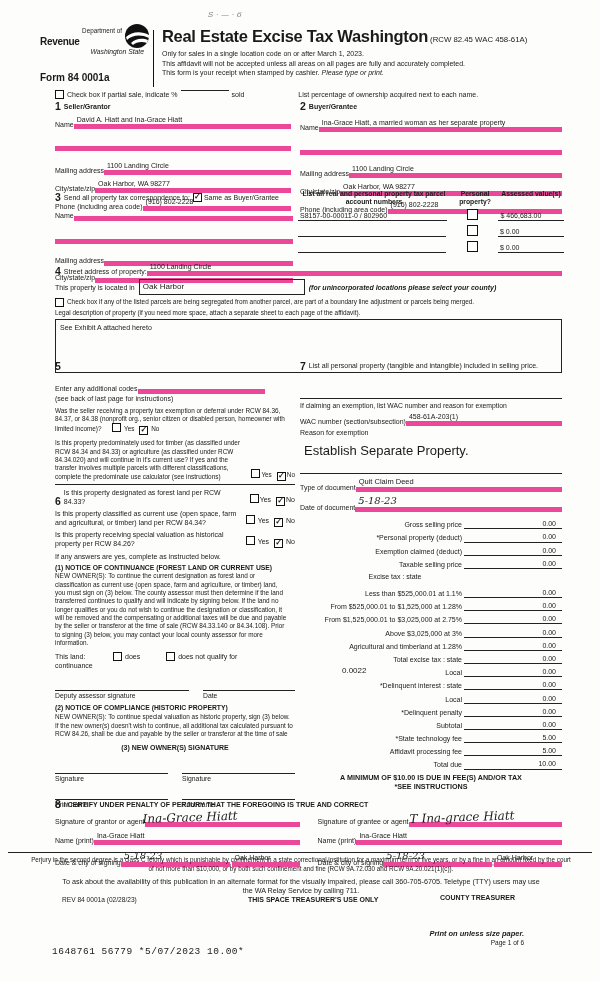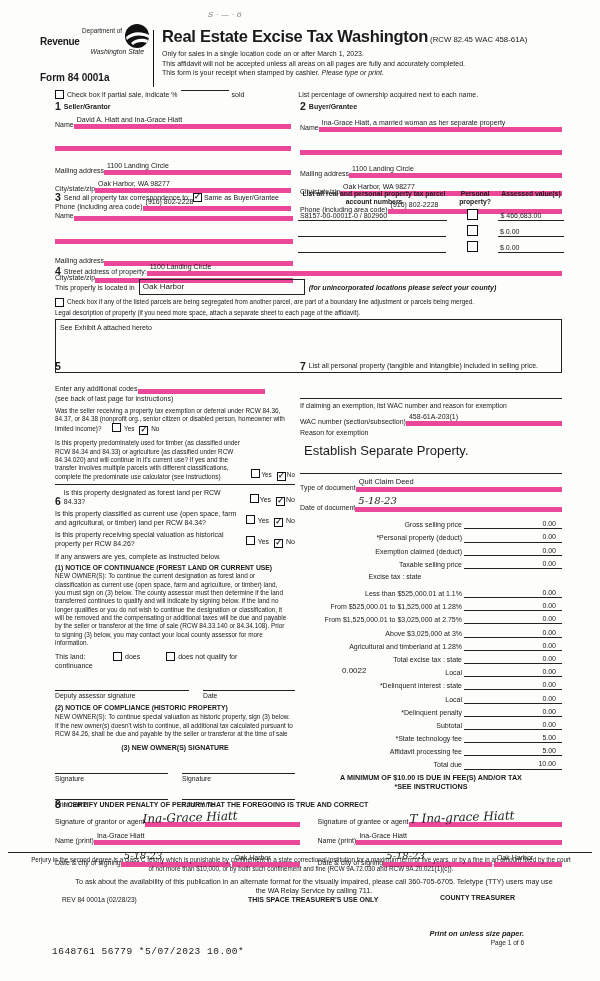--- a/index.html
+++ b/index.html
@@ -417,21 +417,21 @@
           <span class="fill" style="flex:0 0 62px;">Oak Harbor</span>
         </div>
       </div>
     </div>
   </div>
 
   <div class="abs" style="left:8px;top:852px;width:584px;border-top:1px solid #222;"></div>
 
   <div class="abs" style="left:28px;top:856px;width:546px;text-align:center;font-size:6.3px;line-height:1.35;">Perjury in the second degree is a class C felony which is punishable by confinement in a state correctional institution for a maximum term of five years, or by a fine in an amount fixed by the court of not more than $10,000, or by both such confinement and fine (RCW 9A.72.030 and RCW 9A.20.021(1)(c)).</div>
 
-  <div class="abs" style="left:71px;top:877px;width:486px;text-align:center;font-size:7.2px;line-height:1.3;">To ask about the availability of this publication in an alternate format for the visually impaired, please call 360-705-6705. Teletype (TTY) users may use the WA Relay Service by calling 711.</div>
+  <div class="abs" style="left:58px;top:877px;width:486px;text-align:center;font-size:7.2px;line-height:1.3;">To ask about the availability of this publication in an alternate format for the visually impaired, please call 360-705-6705. Teletype (TTY) users may use the WA Relay Service by calling 711.</div>
 
   <div class="abs" style="left:62px;top:896px;font-size:6.6px;">REV 84 0001a   (02/28/23)</div>
   <div class="abs b" style="left:248px;top:895px;font-size:7px;">THIS SPACE TREASURER'S USE ONLY</div>
   <div class="abs b" style="left:440px;top:893px;font-size:7px;">COUNTY TREASURER</div>
 
   <div class="abs b it" style="right:76px;top:929px;font-size:7.5px;">Print on unless size paper.</div>
   <div class="abs" style="right:76px;top:939px;font-size:6.5px;text-align:right;">Page 1 of 6</div>
 
   <div class="abs" style="left:52px;top:946px;font-family:'Liberation Mono',monospace;font-size:9.5px;letter-spacing:0.5px;">1648761 56779 *5/07/2023 10.00*</div>
 

